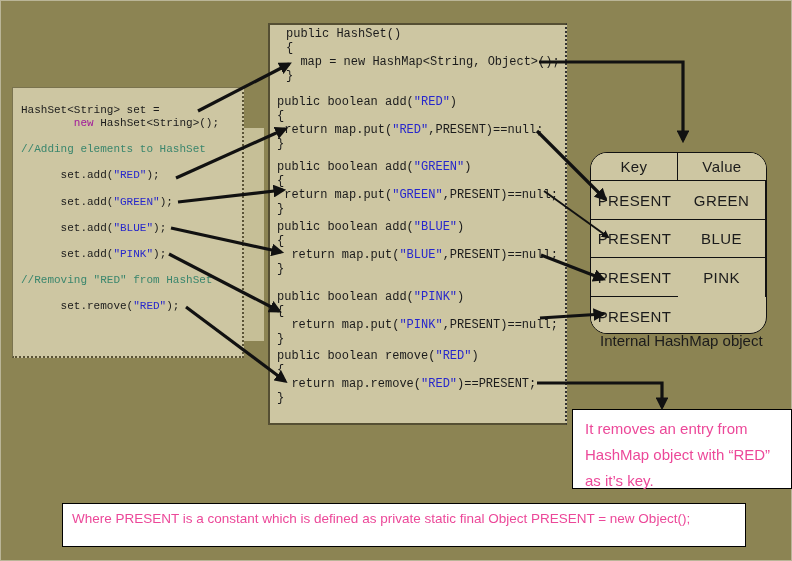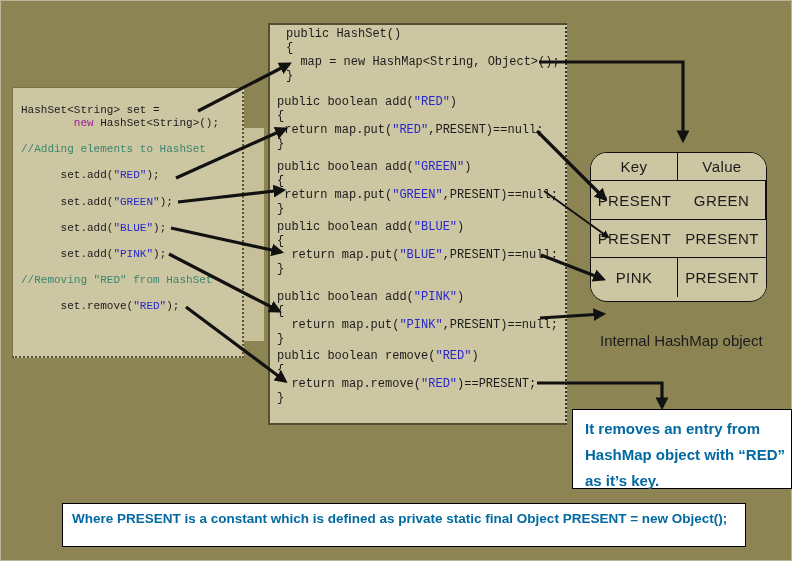--- a/index.html
+++ b/index.html
@@ -38,42 +38,42 @@
   }
   .code-block{
     position:absolute; font-size:12px; line-height:14px;
   }
   .cl{min-height:1em;}
   .str{color:var(--string);}
   .cm{color:var(--comment);}
   .kw{color:var(--keyword); font-weight:normal;}
   
   .map-table{
-    position:absolute; left:590px; top:152px; width:177px; height:150px;
+    position:absolute; left:590px; top:152px; width:177px; height:182px;
     display:grid; grid-template-columns:87px 1fr;
     grid-template-rows:28px 39px 38px 39px 38px;
     border:1.6px solid #111; border-radius:17px; overflow:hidden;
     background:var(--panel); box-sizing:border-box;
   }
   .map-cell{
     display:flex; align-items:center; justify-content:center;
     background:var(--panel); color:var(--ink);
     font-size:15px; letter-spacing:.4px;
     border-right:1px solid #111; border-bottom:1px solid #111;
   }
   .map-cell.lastcol{border-right:none;}
   .map-cell.lastrow{border-bottom:none;}
   .table-caption{
     position:absolute; left:600px; top:332px;
     font-size:15px; color:var(--ink);
   }
   
   .note{
-    position:absolute; background:#fff; color:#0369a1;
-    border:1.6px solid #000; box-sizing:border-box;font-weight:bold;
+    position:absolute; background:#fff; color:#ec4899;
+    border:1.6px solid #000; box-sizing:border-box;
   }
   .remove-note{
     left:572px; top:409px; width:220px; height:80px;
     padding:6px 2px 0 12px; font-size:15px; line-height:26px;
   }
   .present-note{
     left:62px; top:503px; width:684px; height:44px;
     padding:7px 6px 0 9px; font-size:13.5px; white-space:nowrap;
   }
   .arrows{position:absolute; left:0; top:0; pointer-events:none; z-index:6;}
@@ -96,20 +96,21 @@
       <pre class="code code-block" style="left: 277px; top: 290px;"><div class="cl"><span>public boolean add(</span><span class="str">"PINK"</span><span>)</span></div><div class="cl"><span>{</span></div><div class="cl"><span>  return map.put(</span><span class="str">"PINK"</span><span>,PRESENT)==null;</span></div><div class="cl"><span>}</span></div></pre>
       <pre class="code code-block" style="left: 277px; top: 349px;"><div class="cl"><span>public boolean remove(</span><span class="str">"RED"</span><span>)</span></div><div class="cl"><span>{</span></div><div class="cl"><span>  return map.remove(</span><span class="str">"RED"</span><span>)==PRESENT;</span></div><div class="cl"><span>}</span></div></pre>
     </div>
 
   <div class="map-table" id="map-table">
       <div class="map-cell">Key</div>
       <div class="map-cell lastcol">Value</div>
       <div class="map-cell lastcol">PRESENT</div>
       <div class="map-cell">GREEN</div>
       <div class="map-cell lastcol">PRESENT</div>
+      <div class="map-cell">BLUE</div>
       <div class="map-cell lastcol">PRESENT</div>
       <div class="map-cell lastrow">PINK</div>
       <div class="map-cell lastcol lastrow">PRESENT</div>
     </div>
   <div class="table-caption">Internal HashMap object</div>
 
   <div class="note remove-note">It removes an entry from HashMap object with “RED” as it’s key.</div>
   <div class="note present-note">Where PRESENT is a constant which is defined as private static final Object PRESENT = new Object();</div>
 
   <svg class="arrows" width="792" height="561" viewBox="0 0 792 561">

